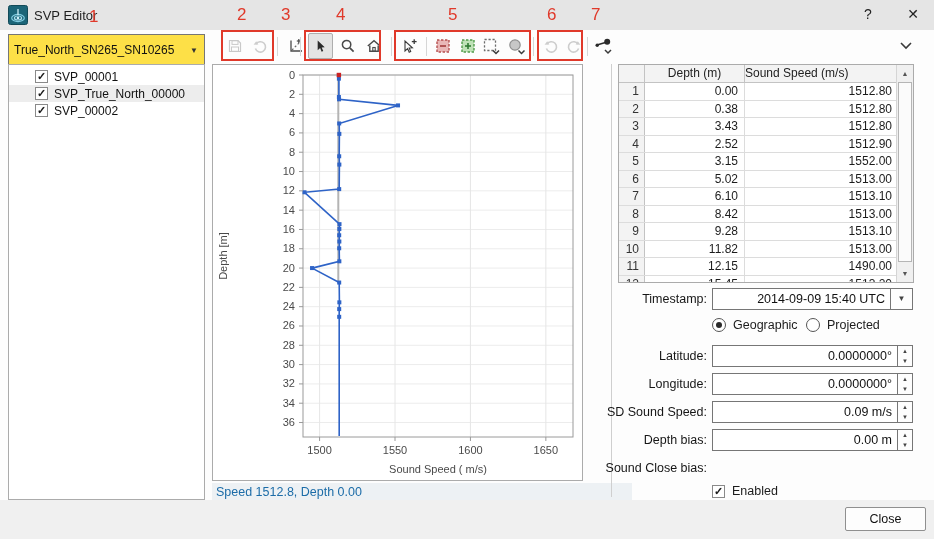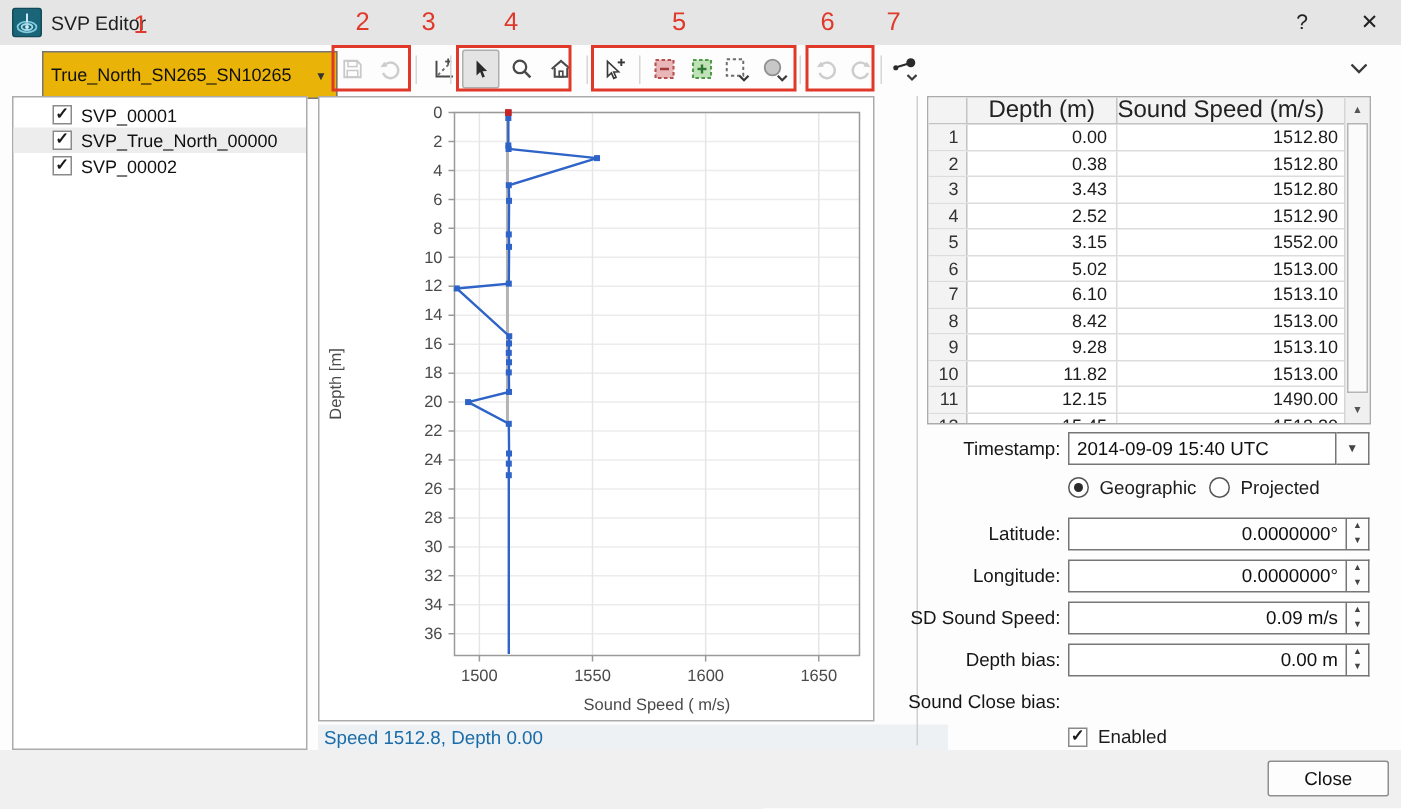--- a/index.html
+++ b/index.html
@@ -8,21 +8,21 @@
   #win { position:relative; width:934px; height:539px; background:#fdfdfd; overflow:hidden; }
 
   
   #titlebar { position:absolute; left:0; top:0; width:934px; height:30px; background:#e5e5e5; }
   #app-icon { position:absolute; left:8px; top:5px; }
   #app-title { position:absolute; left:34px; top:8px; font-size:13px; color:#1e1e1e; }
   .tb-btn { position:absolute; top:6px; width:24px; height:20px; text-align:center; font-size:14px; color:#222; cursor:default; }
 
   
   #toolbar { position:absolute; left:0; top:30px; width:934px; height:32px; background:#fdfdfd; }
-  .combo { position:absolute; left:8px; top:4px; width:197px; height:32px; border:1px solid #767676; background:#eab308; display:flex; align-items:center;margin-left:20px; }
+  .combo { position:absolute; left:8px; top:4px; width:197px; height:32px; border:1px solid #767676; background:#fde047; display:flex; align-items:center; }
   .combo .val { flex:1; padding-left:5px; font-size:12px; color:#111; white-space:nowrap; overflow:hidden; }
   .combo .arr { width:20px; text-align:center; font-size:8px; color:#333; }
   .tool { position:absolute; top:3px; width:25px; height:26px; display:flex; align-items:center; justify-content:center; border-radius:2px; }
   .tool.sel { background:#e4e4e4; border:1px solid #aeaeae; }
   .sep { position:absolute; top:7px; width:1px; height:19px; background:#d6d6d6; }
 
   
   .ann-num { position:absolute; color:#e0392a; font-size:17px; font-weight:500; z-index:50; }
   .ann-box { position:absolute; border:2px solid #e0392a; z-index:49; pointer-events:none; }
 
@@ -35,21 +35,21 @@
 
   #plot-panel { position:absolute; left:212px; top:64px; width:371px; height:417px; background:#fff; border:1px solid #ababab; }
   #status-strip { position:absolute; left:212px; top:483px; width:420px; height:18px; background:#edf1f4; display:flex; align-items:center; }
   #status-text { padding-left:4px; color:#1b6ca8; font-size:12.5px; }
 
   #splitter { position:absolute; left:611px; top:64px; width:1px; height:433px; background:#cfcfcf; }
 
   
   #grid { position:absolute; left:618px; top:64px; width:296px; height:219px; border:1px solid #ababab; background:#fff; overflow:hidden; }
   #grid-inner { position:absolute; left:0; top:0; width:279px; }
-  .g-head { display:flex; height:18px; background:#f3f3f3; border-bottom:1px solid #c3c3c3; font-size:16px; color:#222; }
+  .g-head { display:flex; height:18px; background:#f3f3f3; border-bottom:1px solid #c3c3c3; font-size:12px; color:#222; }
   .g-head .h0 { width:26px; border-right:1px solid #c3c3c3; background:#f3f3f3; }
   .g-head .h1 { width:100px; border-right:1px solid #c3c3c3; text-align:center; line-height:17px; }
   .g-head .h2 { width:153px; line-height:17px; }
   .g-row { display:flex; height:17.5px; border-bottom:1px solid #dcdcdc; }
   .g-row .c0 { width:26px; background:#f3f3f3; border-right:1px solid #c3c3c3; text-align:right; padding-right:5px; color:#333; line-height:16px; }
   .g-row .c1 { width:100px; border-right:1px solid #dcdcdc; text-align:right; padding-right:6px; line-height:16px; }
   .g-row .c2 { width:153px; text-align:right; padding-right:6px; line-height:16px; }
   #vscroll { position:absolute; right:0; top:0; width:17px; height:217px; background:#f0f0f0; border-left:1px solid #d5d5d5; }
   .sc-btn { position:absolute; left:0; width:16px; height:17px; text-align:center; font-size:7px; color:#555; line-height:17px; }
   #sc-thumb { position:absolute; left:1px; top:17px; width:14px; height:180px; background:#fbfbfb; border:1px solid #b5b5b5; }
@@ -406,21 +406,21 @@
     <div id="vscroll">
       <div class="sc-btn" style="top:0;">▲</div>
       <div id="sc-thumb"></div>
       <div class="sc-btn" style="bottom:0;">▼</div>
     </div>
   </div>
 
   <div class="f-label" style="left:607px; top:292px;">Timestamp:</div>
   <div class="f-field" style="left:712px; top:288px; width:201px;">
     <div class="f-box" style="flex:1;">
-        <span class="f-val" style="text-align:left; padding-left:5px;">2014-09-09 15:40 UTC</span>
+        <span class="f-val" style="text-align:right; padding-left:5px;">2014-09-09 15:40 UTC</span>
       </div>
     <div class="spin" style="width:22px; justify-content:center;">
         <div style="font-size:8px; line-height:20px;">▼</div>
       </div>
   </div>
 
   <div class="radio-item" style="left:712px; top:318px;">
     <span class="radio on"></span>
     <span>Geographic</span>
   </div>

